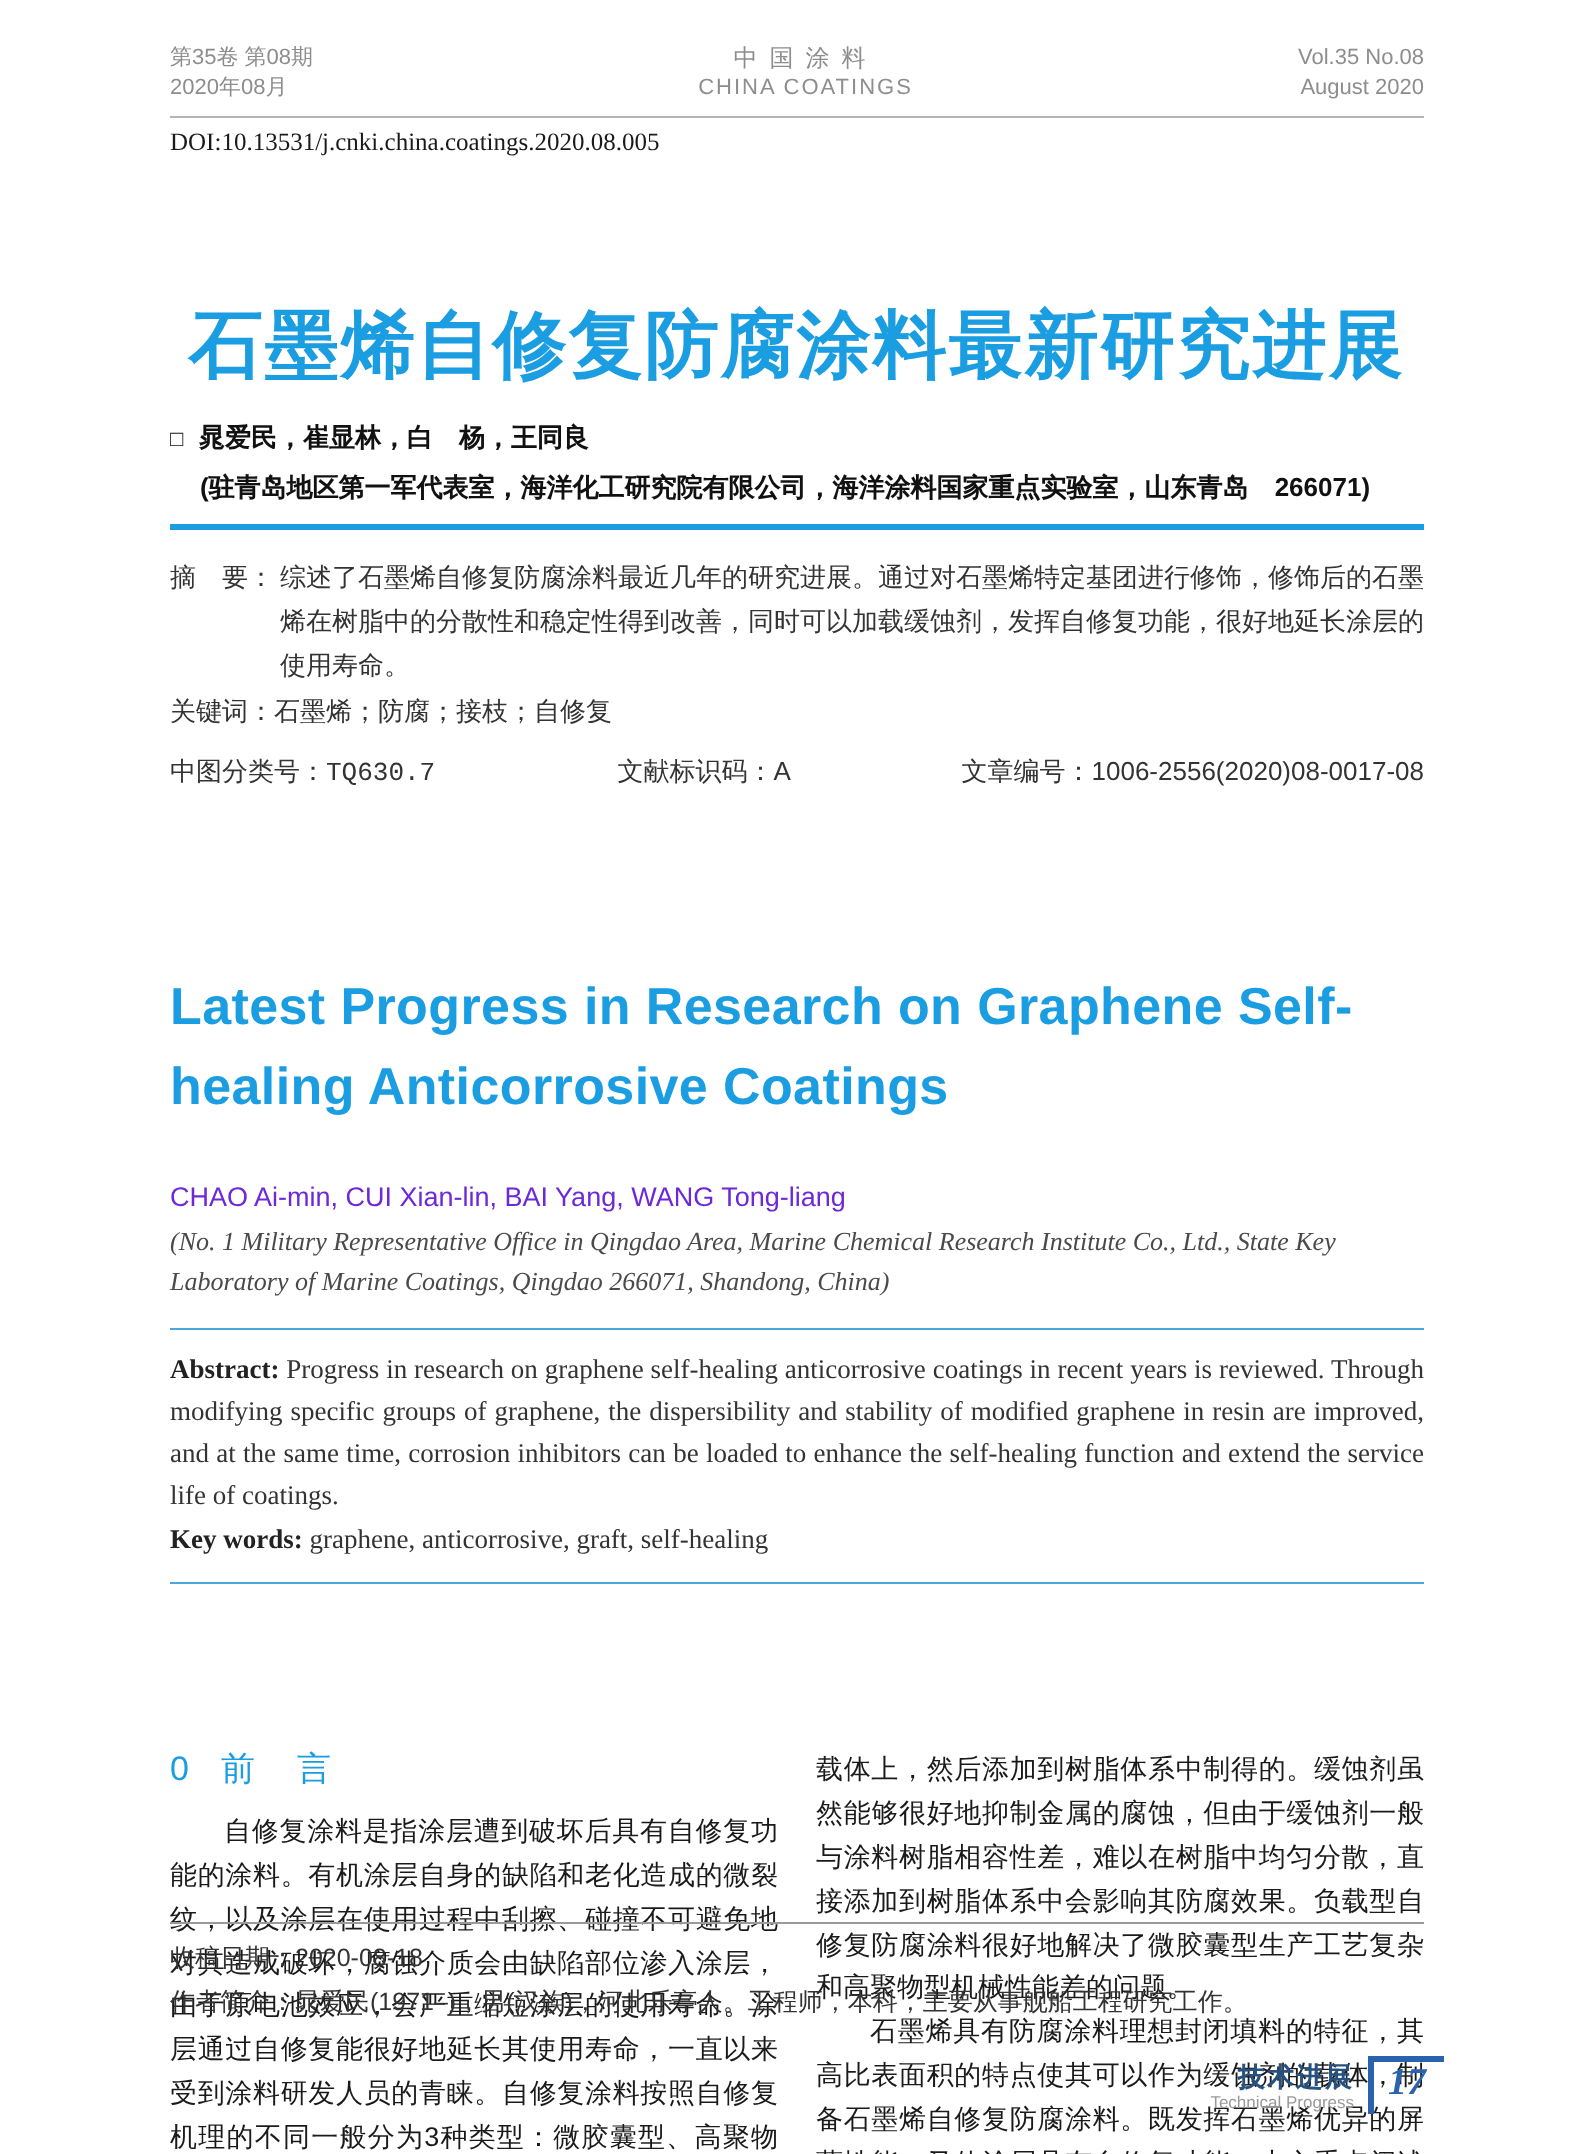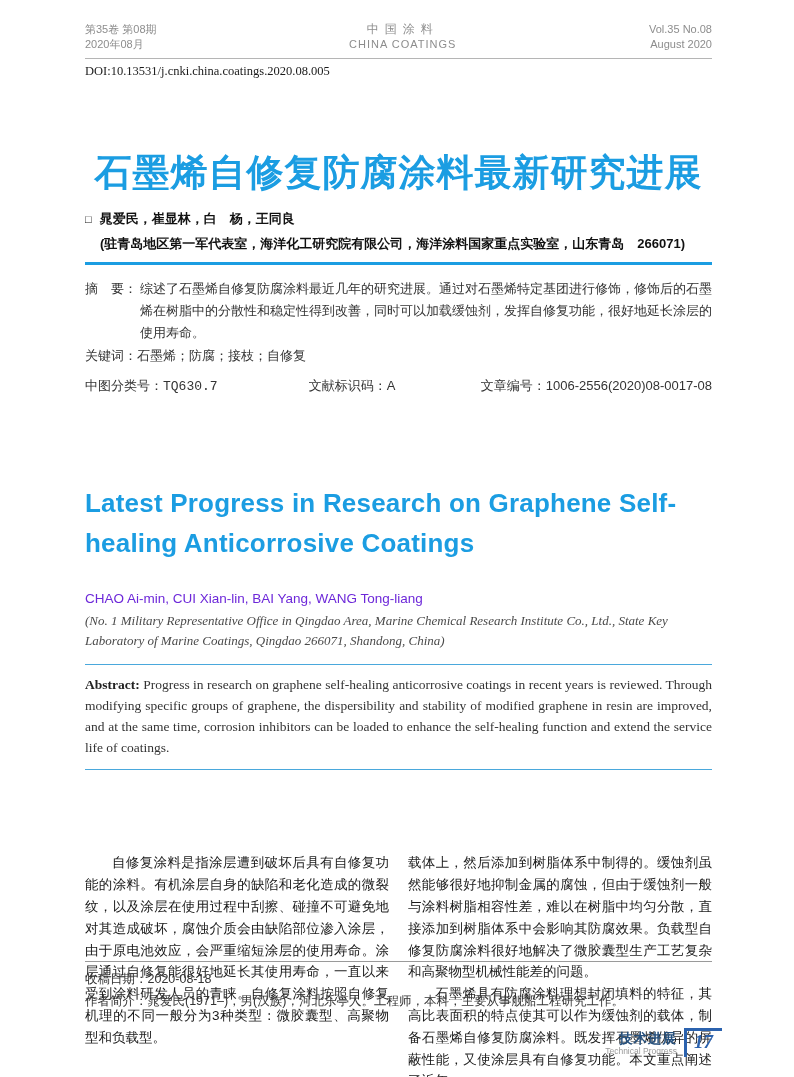--- a/index.html
+++ b/index.html
@@ -171,24 +171,31 @@
 
   <h2 class="title-en">Latest Progress in Research on Graphene Self-healing Anticorrosive Coatings</h2>
   <div class="authors-en">CHAO Ai-min, CUI Xian-lin, BAI Yang, WANG Tong-liang</div>
   <div class="affil-en">(No. 1 Military Representative Office in Qingdao Area, Marine Chemical Research Institute Co., Ltd., State Key Laboratory of Marine Coatings, Qingdao 266071, Shandong, China)</div>
 
   <div class="abs-en">
     <div class="para">
       <b>Abstract:</b>
       <span>Progress in research on graphene self-healing anticorrosive coatings in recent years is reviewed. Through modifying specific groups of graphene, the dispersibility and stability of modified graphene in resin are improved, and at the same time, corrosion inhibitors can be loaded to enhance the self-healing function and extend the service life of coatings.</span>
     </div>
+    <div class="kwline">
+      <b>Key words:</b>
+      <span>graphene, anticorrosive, graft, self-healing</span>
+    </div>
   </div>
 
   <div class="body-cols">
     <div class="col">
+      <div class="sec-head">
+        <span class="num">0</span><span>前　言</span>
+      </div>
       <p>自修复涂料是指涂层遭到破坏后具有自修复功能的涂料。有机涂层自身的缺陷和老化造成的微裂纹，以及涂层在使用过程中刮擦、碰撞不可避免地对其造成破坏，腐蚀介质会由缺陷部位渗入涂层，由于原电池效应，会严重缩短涂层的使用寿命。涂层通过自修复能很好地延长其使用寿命，一直以来受到涂料研发人员的青睐。自修复涂料按照自修复机理的不同一般分为3种类型：微胶囊型、高聚物型和负载型。</p>
 
     </div>
     <div class="col">
       <p class="cont">载体上，然后添加到树脂体系中制得的。缓蚀剂虽然能够很好地抑制金属的腐蚀，但由于缓蚀剂一般与涂料树脂相容性差，难以在树脂中均匀分散，直接添加到树脂体系中会影响其防腐效果。负载型自修复防腐涂料很好地解决了微胶囊型生产工艺复杂和高聚物型机械性能差的问题。</p>
       <p>石墨烯具有防腐涂料理想封闭填料的特征，其高比表面积的特点使其可以作为缓蚀剂的载体，制备石墨烯自修复防腐涂料。既发挥石墨烯优异的屏蔽性能，又使涂层具有自修复功能。本文重点阐述了近年</p>
     </div>
   </div>
 
 </div>

